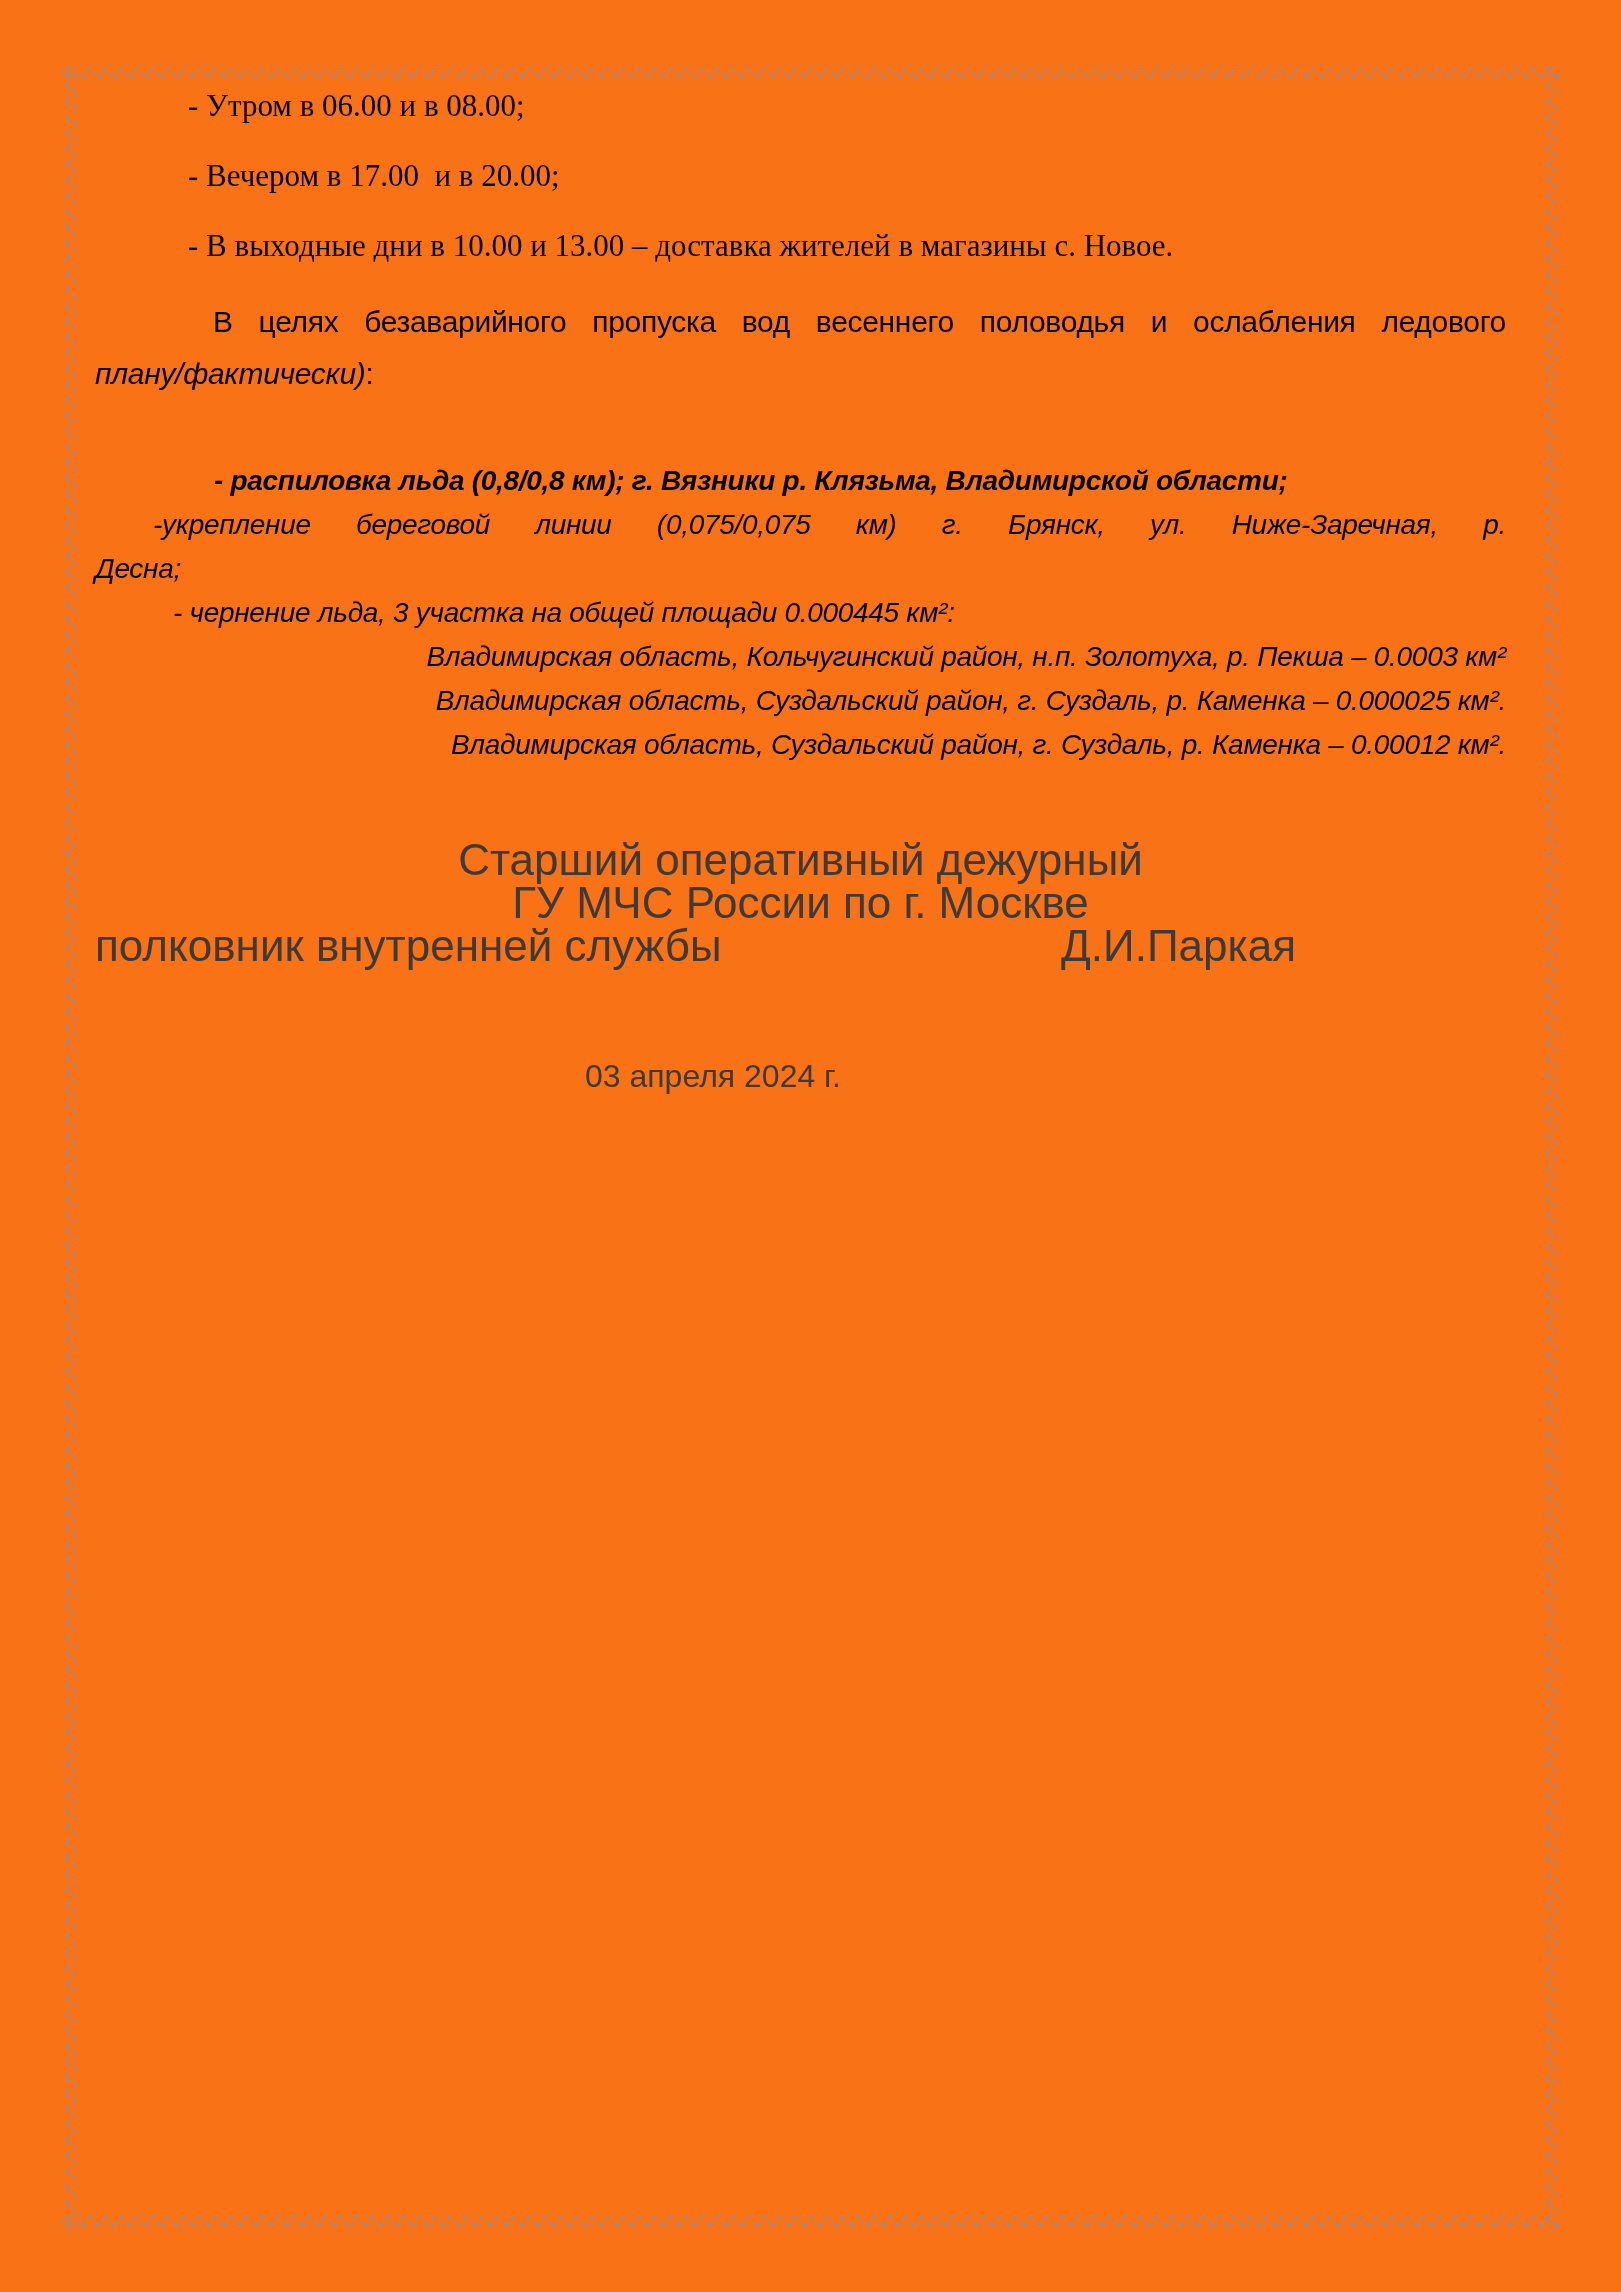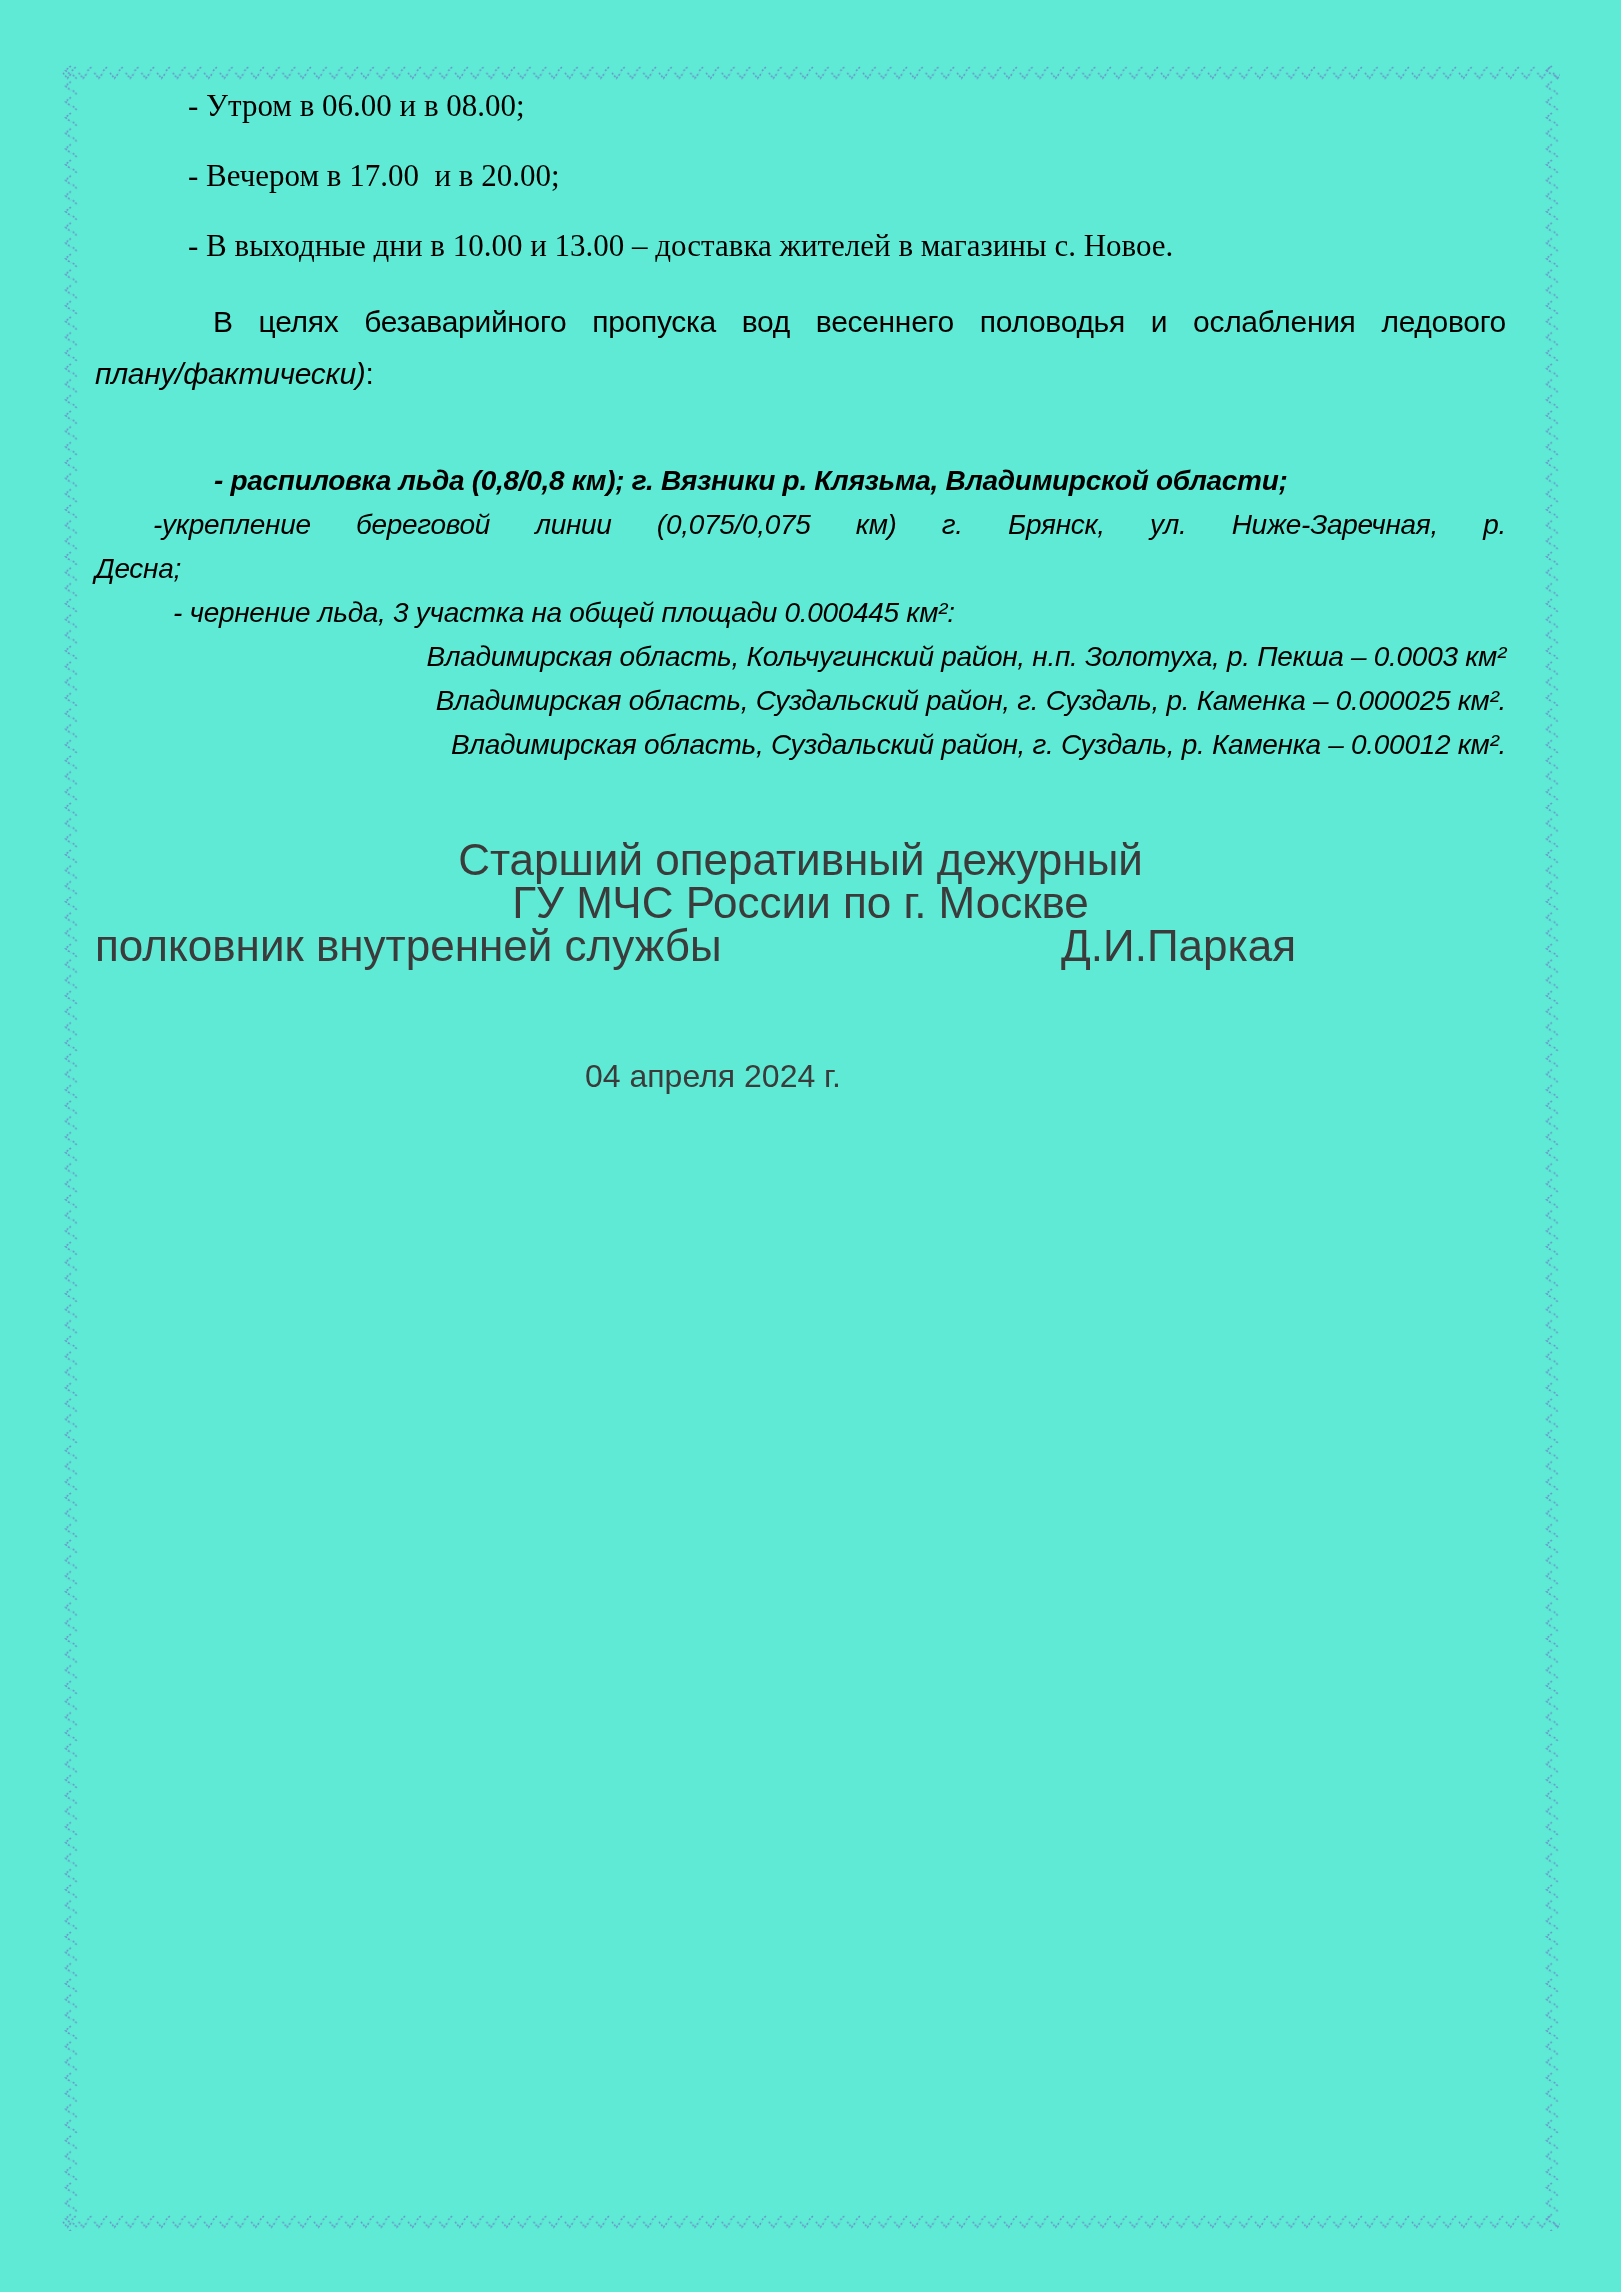--- a/index.html
+++ b/index.html
@@ -4,21 +4,21 @@
 <style>
   html, body {
     margin: 0;
     padding: 0;
     background: #ffffff;
   }
   .page {
     position: relative;
     width: 1621px;
     height: 2293px;
-    background: #5eead4;
+    background: #f97316;
     overflow: hidden;
     font-family: "Liberation Sans", sans-serif;
     color: #000000;
   }
   .border-strip {
     position: absolute;
     display: block;
   }
   
   .schedule {
@@ -172,16 +172,16 @@
 
   <div class="signature">
     <p class="sig-line">Старший оперативный дежурный</p>
     <p class="sig-line">ГУ МЧС России по г. Москве</p>
     <div class="sig-row">
       <span class="sig-line">полковник внутренней службы</span>
       <span class="sig-line sig-name">Д.И.Паркая</span>
     </div>
   </div>
 
-  <p class="date-line">04 апреля 2024 г.</p>
+  <p class="date-line">03 апреля 2024 г.</p>
 
 </div>
 
 
 </body></html>

